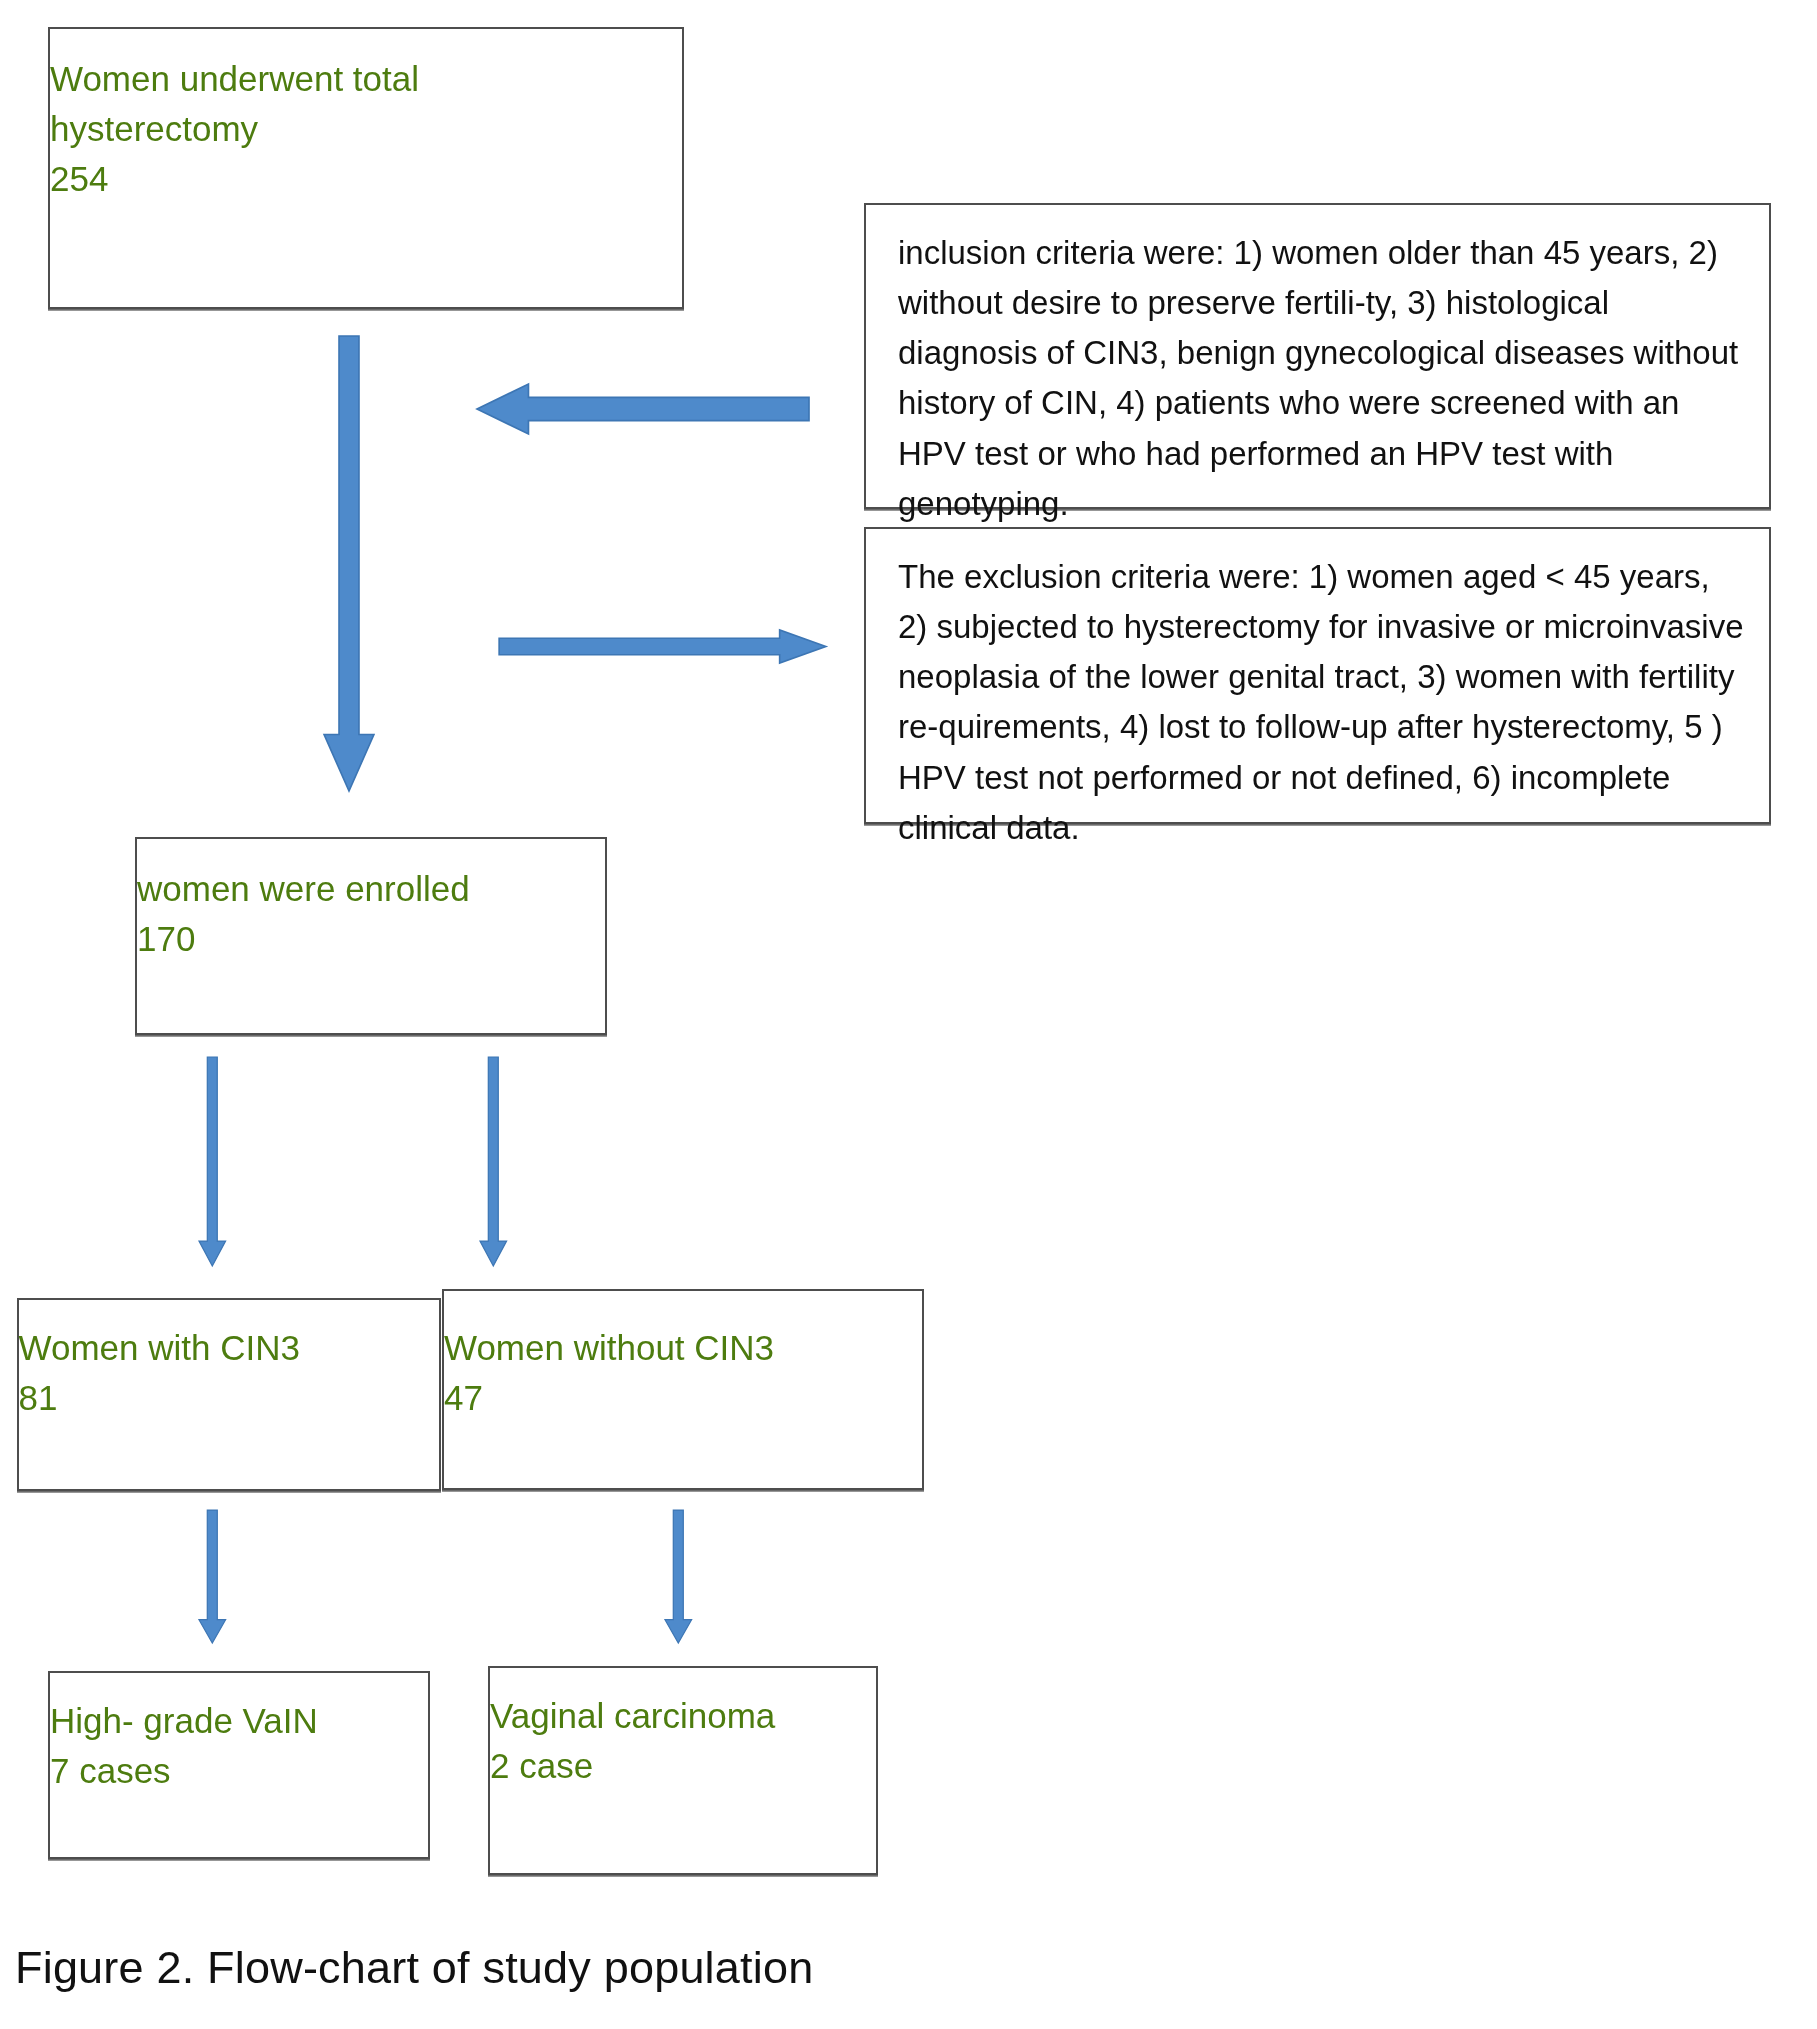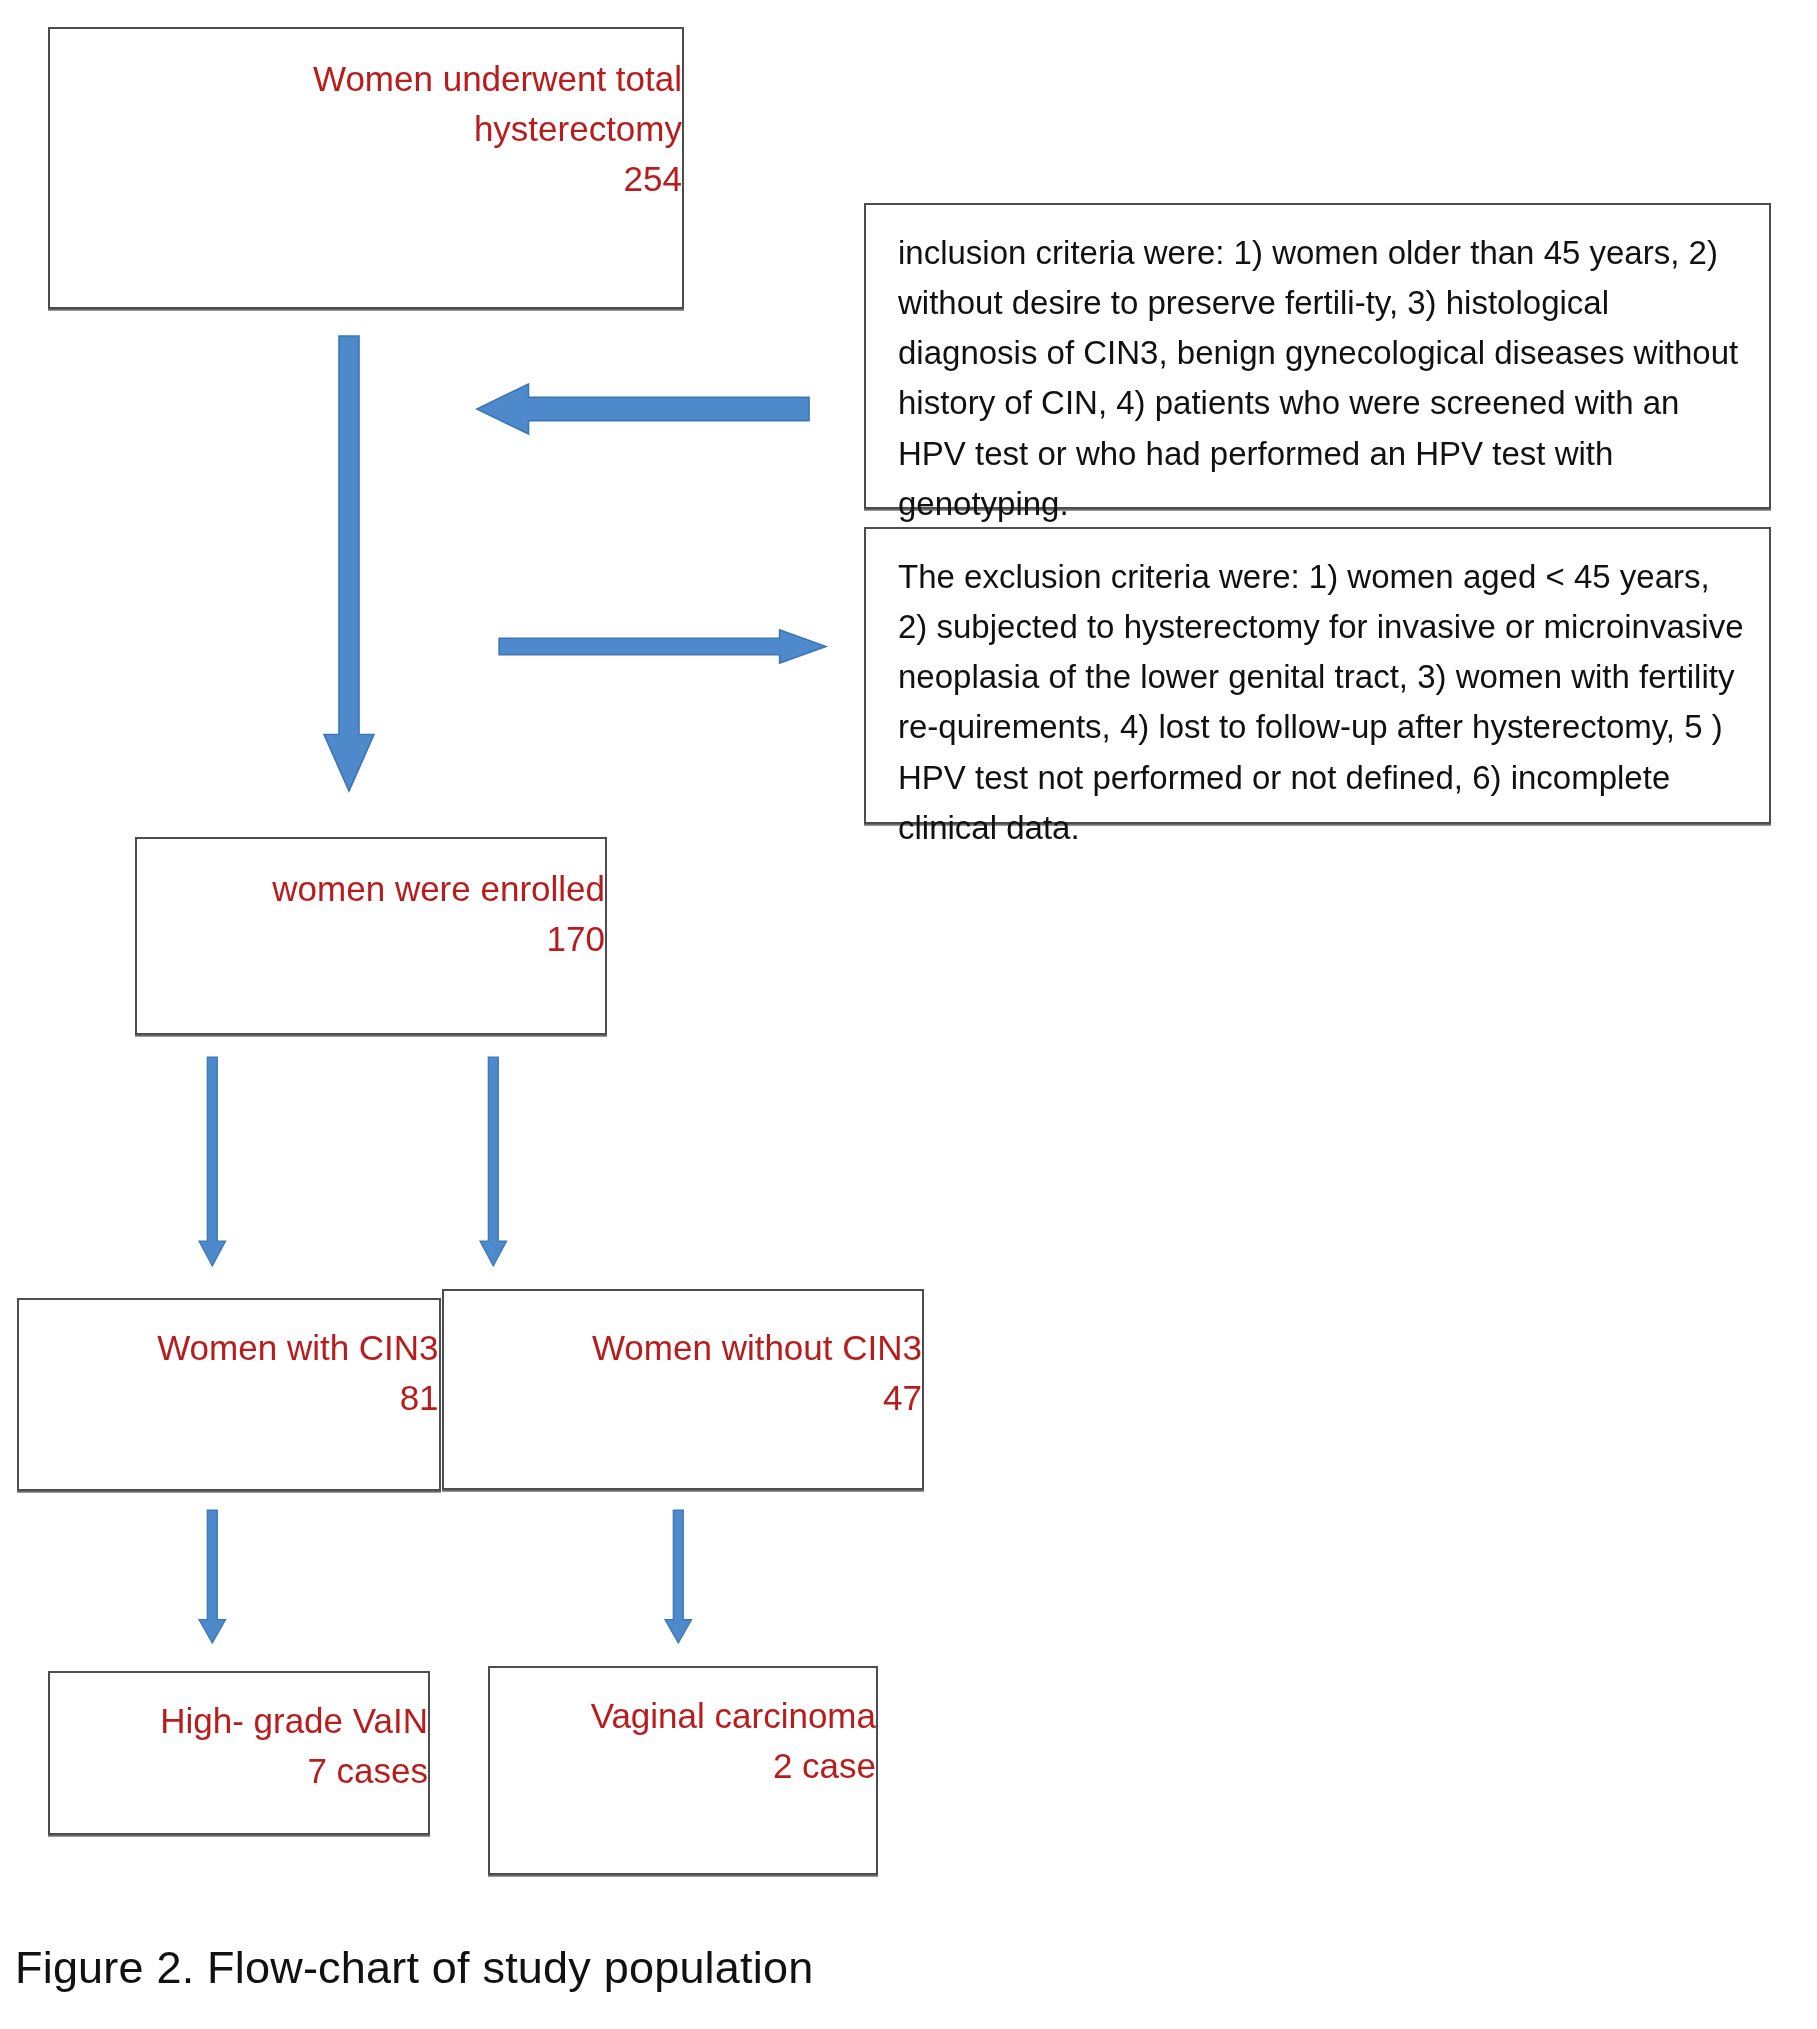--- a/index.html
+++ b/index.html
@@ -24,25 +24,25 @@
   .node {
     position: absolute;
     box-sizing: border-box;
     background: #ffffff;
     border: 2.5px solid #4d4d4d;
     box-shadow: 0 1.7px 0 0 #6b6b6b;
   }
   .node .node-text {
     position: absolute;
     left: 0;
-    right: 0;
-    text-align: right;
+    right: 8px;
+    text-align: left;
     line-height: 1.42;
     white-space: pre-line;
-    color: #b91c1c;
+    color: #4d7c0f;
   }
 
   .node-centered .node-text {
     top: 21.6px;
     font-size: 35px;
   }
 
   
   .node-para {
     border: 2.5px solid #4d4d4d;
@@ -58,21 +58,21 @@
     color: #111111;
   }
 
   
   #node-hysterectomy { left: 48px;  top: 27.4px;   width: 636px;  height: 282px; }
   #node-inclusion    { left: 864px; top: 203px;  width: 907px; height: 306px; }
   #node-exclusion    { left: 864px; top: 527px;  width: 907px; height: 297px; }
   #node-enrolled     { left: 135px;  top: 837px; width: 472px;  height: 198px; }
   #node-with-cin3    { left: 16.6px;   top: 1298px; width: 424px;  height: 193px; }
   #node-without-cin3 { left: 442px;  top: 1289px; width: 482px;  height: 201px; }
-  #node-vain         { left: 48px;   top: 1671px; width: 382px;  height: 164px; }
+  #node-vain         { left: 48px;   top: 1671px; width: 382px;  height: 188px; }
   #node-carcinoma    { left: 488px;  top: 1666px; width: 390px;  height: 209px; }
 
   #node-hysterectomy .node-text { top: 25px; }
   #node-enrolled .node-text     { top: 25px; }
   #node-with-cin3 .node-text    { top: 23px; }
   #node-without-cin3 .node-text { top: 32px; }
   #node-vain .node-text         { top: 23px; }
   #node-carcinoma .node-text    { top: 23px; }
 
   

